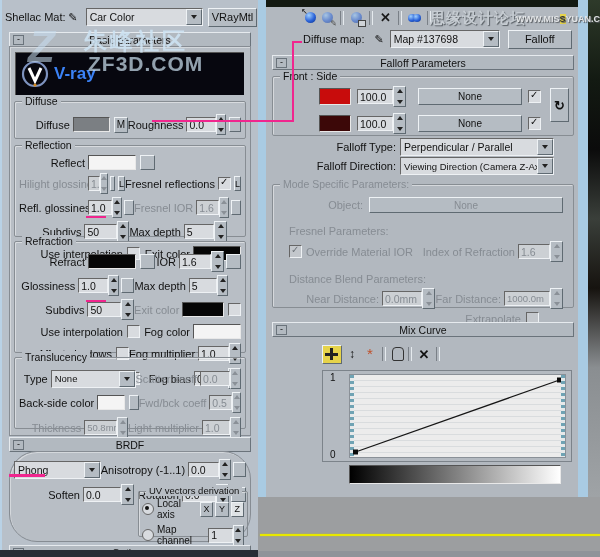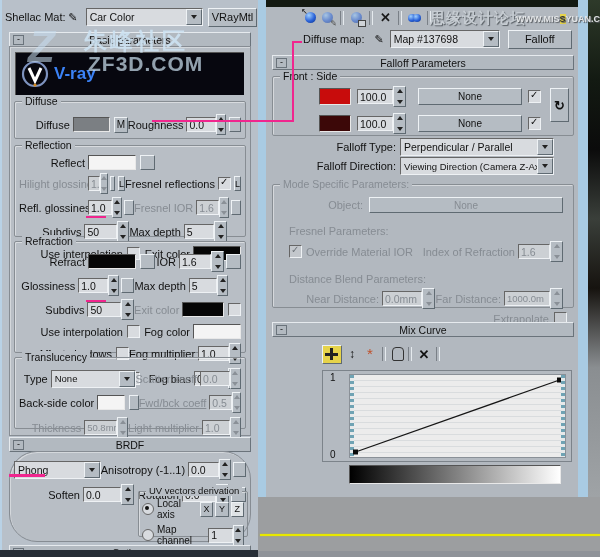--- a/index.html
+++ b/index.html
@@ -269,21 +269,21 @@
           <span class="fld dis" style="width:28px;margin-left:3px;">0.0</span>
           <span class="spn dis">
               <i class="tri-up"></i>
               <i class="tri-dn"></i>
             </span>
         </div>
         <div class="row" style="margin:3px 4px 0;">
           <span class="lab" style="width:78px;">Back-side color</span>
           <span class="swatch" style="width:42px;background:#f4f4f4;margin-left:3px;"></span>
           <span class="mapbtn" style="margin-left:4px;"></span>
-          <span class="lab dis" style="margin-left:auto;text-decoration:underline;">Fwd/bck coeff</span>
+          <span class="lab dis" style="margin-left:auto;">Fwd/bck coeff</span>
           <span class="fld dis" style="width:28px;margin-left:3px;">0.5</span>
           <span class="spn dis">
               <i class="tri-up"></i>
               <i class="tri-dn"></i>
             </span>
         </div>
         <div class="row" style="margin:4px 4px 0;">
           <span class="lab dis" style="width:78px;">Thickness</span>
           <span class="fld dis" style="width:34px;margin-left:3px;font-size:9.5px;">50.8mr</span>
           <span class="spn dis">
@@ -481,21 +481,21 @@
             <i class="tri-up"></i>
             <i class="tri-dn"></i>
           </span>
         <span class="lab dis" style="margin-left:auto;">Far Distance:</span>
         <span class="fld dis" style="width:40px;margin-left:3px;font-size:9.5px;">1000.0m</span>
         <span class="spn dis">
             <i class="tri-up"></i>
             <i class="tri-dn"></i>
           </span>
       </div>
-      <div class="row" style="margin:3px 6px 0 0;justify-content:flex-end;">
+      <div class="row" style="margin:3px 34px 0 0;justify-content:flex-end;">
         <span class="dis">Extrapolate</span>
         <span class="chk dis" style="margin-left:5px;"></span>
       </div>
     </div>
 
     <div class="rollout" style="left:6px;top:322px;width:300px;">
       <span class="minus">-</span>
       <span>Mix Curve</span>
     </div>
 

